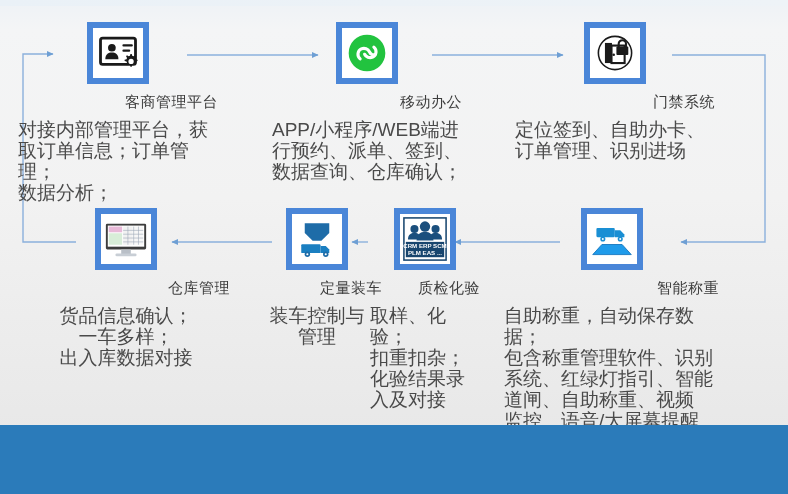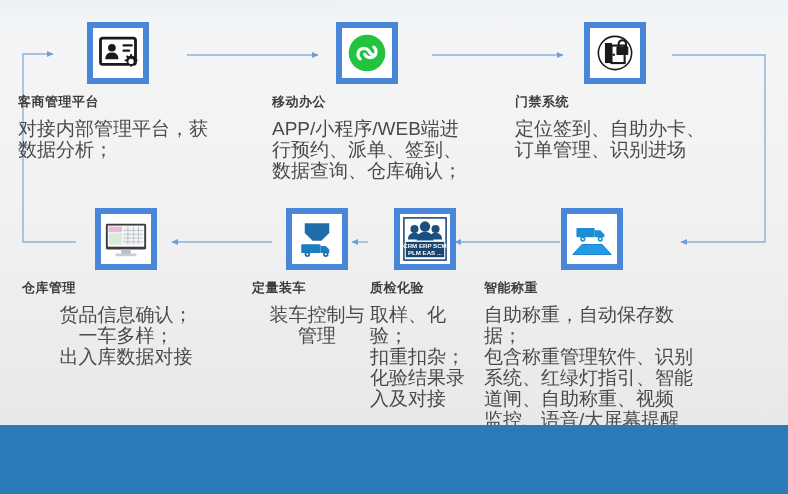--- a/index.html
+++ b/index.html
@@ -33,23 +33,23 @@
     margin:0 auto;
     box-sizing:border-box;
   }
   .iconinner{
     width:50px;height:50px;background:#ffffff;
     display:flex;align-items:center;justify-content:center;
     overflow:hidden;
   }
   .iconinner svg{display:block;}
   .node-title{
-    text-align:left;
-    font-weight:bold;
-    font-size:13px;
+    text-align:right;
+    font-weight:normal;
+    font-size:15px;
     color:#3d3d3d;
     margin-top:9px;
     letter-spacing:0.5px;
     white-space:nowrap;
   }
   .node-desc{
     font-size:19px;
     color:#4a4a4a;
     line-height:21px;
     margin-top:7px;
@@ -58,21 +58,21 @@
   .desc-center{text-align:center;}
 
   
   #n-merchant{left:18px;  top:22px;  width:200px;}
   #n-mobile  {left:272px; top:22px;  width:190px;}
   #n-gate    {left:515px; top:22px;  width:200px;}
   
   #n-ware    {left:22px;  top:208px; width:208px;}
   #n-load    {left:252px; top:208px; width:130px;}
   #n-qc      {left:370px; top:208px; width:110px;}
-  #n-weigh   {left:484px; top:208px; width:215px;}
+  #n-weigh   {left:504px; top:208px; width:215px;}
 
   #n-merchant .iconbox,#n-mobile .iconbox,#n-gate .iconbox{margin-left:auto;margin-right:auto;}
 
   
   .arrowsvg{position:absolute;left:0;top:0;width:788px;height:494px;pointer-events:none;}
 </style>
 </head>
 <body>
 
 <div id="stage">
@@ -115,20 +115,21 @@
           <g transform="translate(30,25)">
             <path fill="#1a1a1a" d="M8.2,0 l1.5,0 l0.55,2.15 a6.2,6.2 0 0 1 1.5,0.62 l1.9,-1.15 l1.06,1.06 l-1.15,1.9 a6.2,6.2 0 0 1 0.62,1.5 l2.15,0.55 l0,1.5 l-2.15,0.55 a6.2,6.2 0 0 1 -0.62,1.5 l1.15,1.9 l-1.06,1.06 l-1.9,-1.15 a6.2,6.2 0 0 1 -1.5,0.62 l-0.55,2.15 l-1.5,0 l-0.55,-2.15 a6.2,6.2 0 0 1 -1.5,-0.62 l-1.9,1.15 l-1.06,-1.06 l1.15,-1.9 a6.2,6.2 0 0 1 -0.62,-1.5 l-2.15,-0.55 l0,-1.5 l2.15,-0.55 a6.2,6.2 0 0 1 0.62,-1.5 l-1.15,-1.9 l1.06,-1.06 l1.9,1.15 a6.2,6.2 0 0 1 1.5,-0.62 z"></path>
             <circle cx="8.95" cy="8.6" r="3.0" fill="#ffffff"></circle>
           </g>
         </svg>
       </div>
     </div>
     <div class="node-title">客商管理平台</div>
     <div class="node-desc desc-left">
       <div>对接内部管理平台，获</div>
+      <div>取订单信息；订单管理；</div>
       <div>数据分析；</div>
     </div>
   </div>
 
   <div class="node" id="n-mobile">
     <div class="iconbox">
       <div class="iconinner">
         <svg width="44" height="44" viewBox="0 0 48 48">
           <circle cx="24" cy="24" r="20" fill="#22c33f"></circle>
           <path d="M16.5 30.5 C12.8 27.2 13.6 21.6 17.8 19.6 C21.3 17.9 25.2 19.6 26.6 22.6

